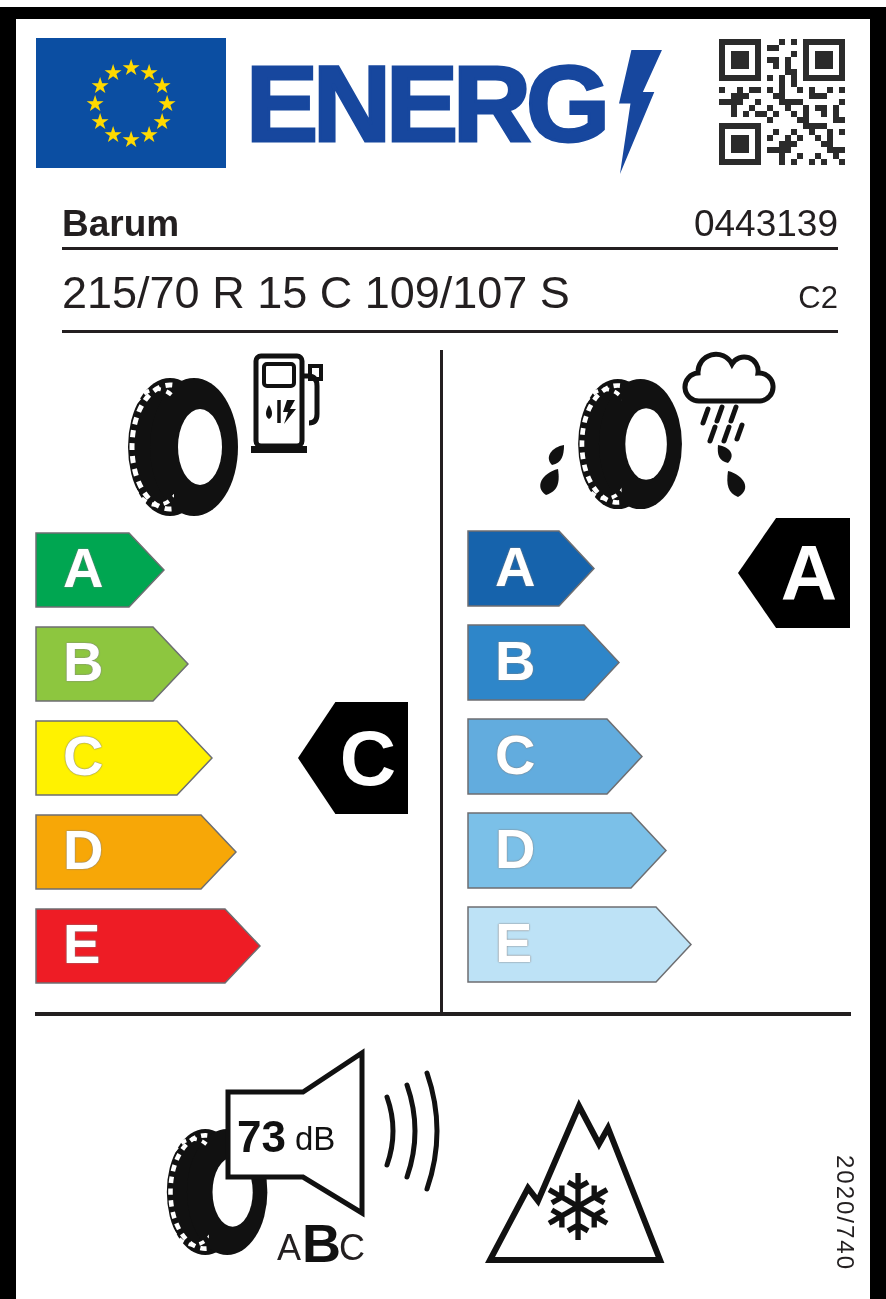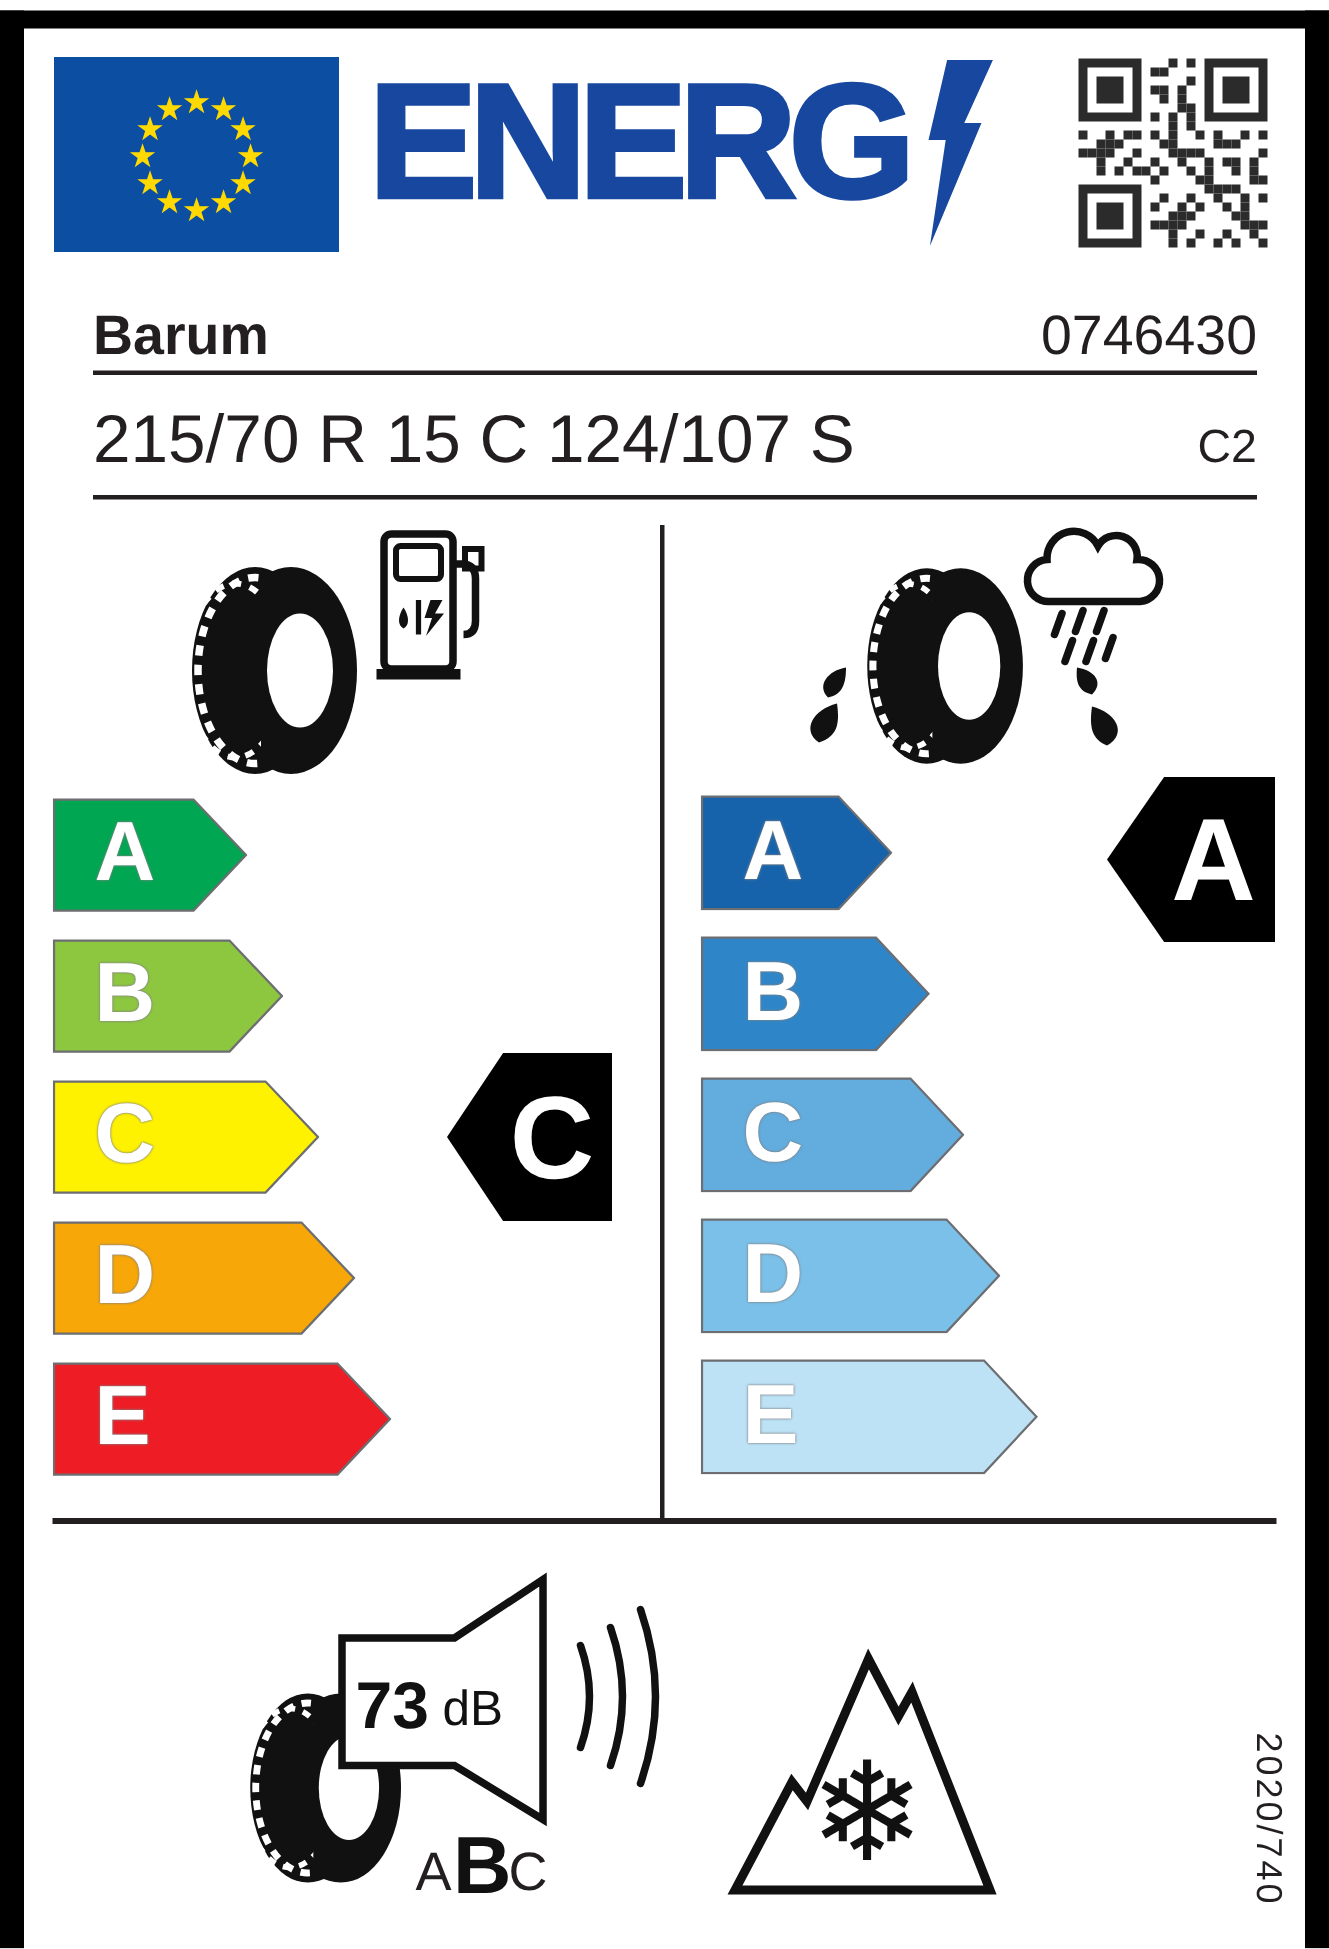--- a/index.html
+++ b/index.html
@@ -4,21 +4,21 @@
 <style>
   html,body{margin:0;padding:0;background:#fff;}
   .label{position:relative;width:886px;height:1299px;background:#fff;
     font-family:"Liberation Sans",sans-serif;color:#231f20;overflow:hidden;}
   
   .frame-top{position:absolute;left:0;top:7px;width:886px;height:12px;background:#000;}
   .frame-left{position:absolute;left:0;top:7px;width:16px;height:1292px;background:#000;}
   .frame-right{position:absolute;left:870px;top:7px;width:16px;height:1292px;background:#000;}
   
   .eu-flag{position:absolute;left:36px;top:38px;}
-  .energ{position:absolute;left:246px;top:34px;display:flex;align-items:flex-start;}
+  .energ{position:absolute;left:246px;top:44px;display:flex;align-items:flex-start;}
   .energ-text{font-size:108px;line-height:120px;font-weight:bold;letter-spacing:-5px;
     color:#17479e;-webkit-text-stroke:3px #17479e;}
   .energ-bolt{margin-left:6px;margin-top:6px;}
   .qr{position:absolute;left:716px;top:36px;}
   
   .brand-row{position:absolute;left:62px;right:48px;top:203px;display:flex;
     justify-content:space-between;align-items:baseline;}
   .brand{font-size:37px;font-weight:bold;}
   .article{font-size:37px;}
   .size-row{position:absolute;left:62px;right:48px;top:267px;display:flex;
@@ -197,26 +197,26 @@
       <rect x="117" y="117" width="6" height="6" fill="#2b2b2b"></rect>
       <rect x="63" y="123" width="6" height="6" fill="#2b2b2b"></rect>
       <rect x="75" y="123" width="6" height="6" fill="#2b2b2b"></rect>
       <rect x="93" y="123" width="6" height="6" fill="#2b2b2b"></rect>
       <rect x="105" y="123" width="6" height="6" fill="#2b2b2b"></rect>
       <rect x="123" y="123" width="6" height="6" fill="#2b2b2b"></rect>
     </svg>
 
   <div class="brand-row">
     <span class="brand">Barum</span>
-    <span class="article">0746430</span>
+    <span class="article">0443139</span>
   </div>
   <div class="hrule rule1"></div>
 
   <div class="size-row">
-    <span class="tire-size">215/70 R 15 C 124/107 S</span>
+    <span class="tire-size">215/70 R 15 C 109/107 S</span>
     <span class="tire-class">C2</span>
   </div>
   <div class="hrule rule2"></div>
 
   <svg width="0" height="0" style="position:absolute">
     <defs>
       <clipPath id="treadclip">
           <rect x="0" y="0" width="48" height="142"></rect>
         </clipPath>
       <symbol id="tire" viewBox="0 0 116 142">

